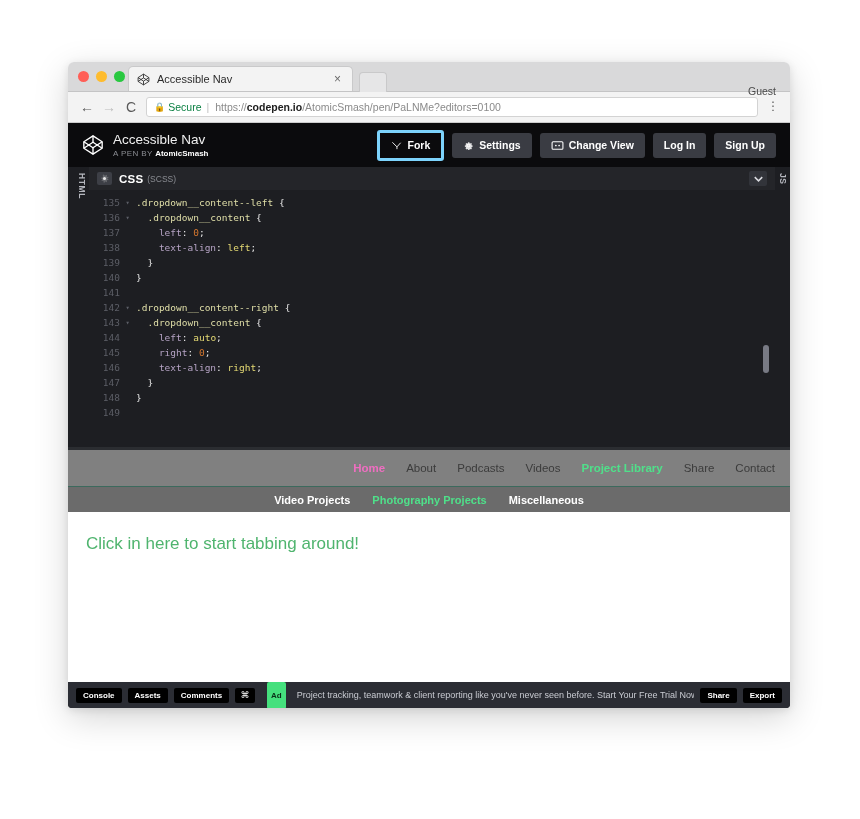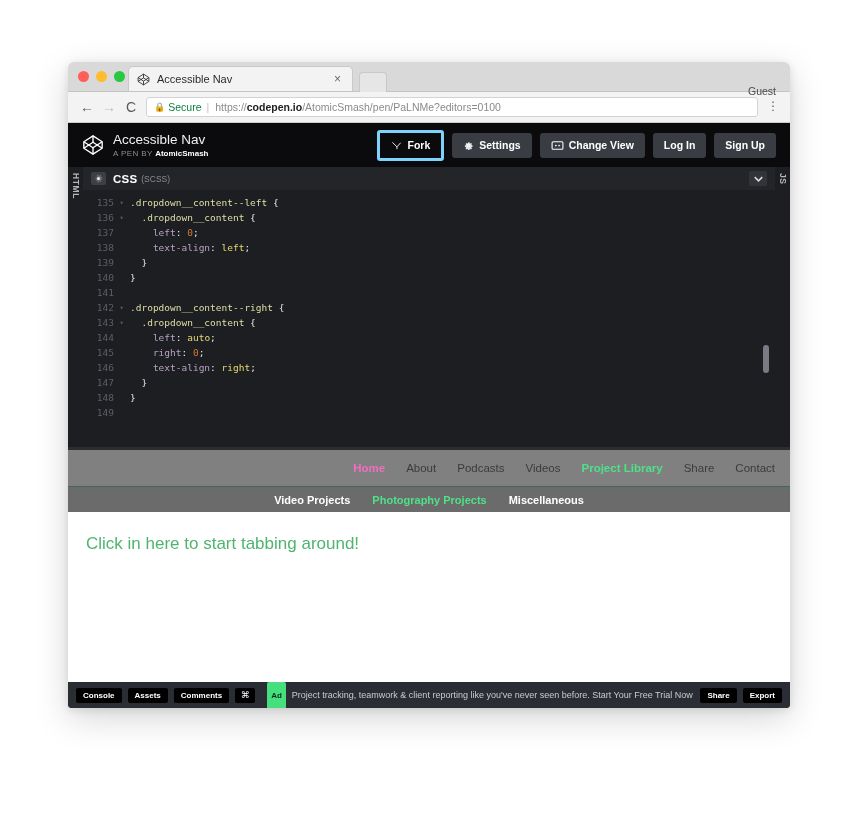--- a/index.html
+++ b/index.html
@@ -212,20 +212,21 @@
     border: 3px solid #7dd3fc;
   }
   .btn-ico { display: flex; align-items: center; }
 
   
   #editor-region {
     flex: 1 1 auto;
     display: flex;
     position: relative;
     min-height: 0;
+    padding-left: 6px;
   }
   .side-tab {
     width: 15px;
     background: #1d1e22;
     display: flex;
     align-items: flex-start;
     justify-content: center;
     padding-top: 6px;
     flex: 0 0 auto;
   }
@@ -428,20 +429,21 @@
     font-weight: bold;
     color: #0a2f18;
     margin-left: 6px;
   }
   #ad-text {
     flex: 1 1 auto;
     font-size: 9px;
     color: #c9cbd2;
     white-space: nowrap;
     overflow: hidden;
+    margin-left: 5px;
   }
 </style>
 </head>
 <body>
 
 <div id="browser-window">
 
   <div id="tab-strip">
     <div class="traffic-lights">
       <div class="light red"></div>

